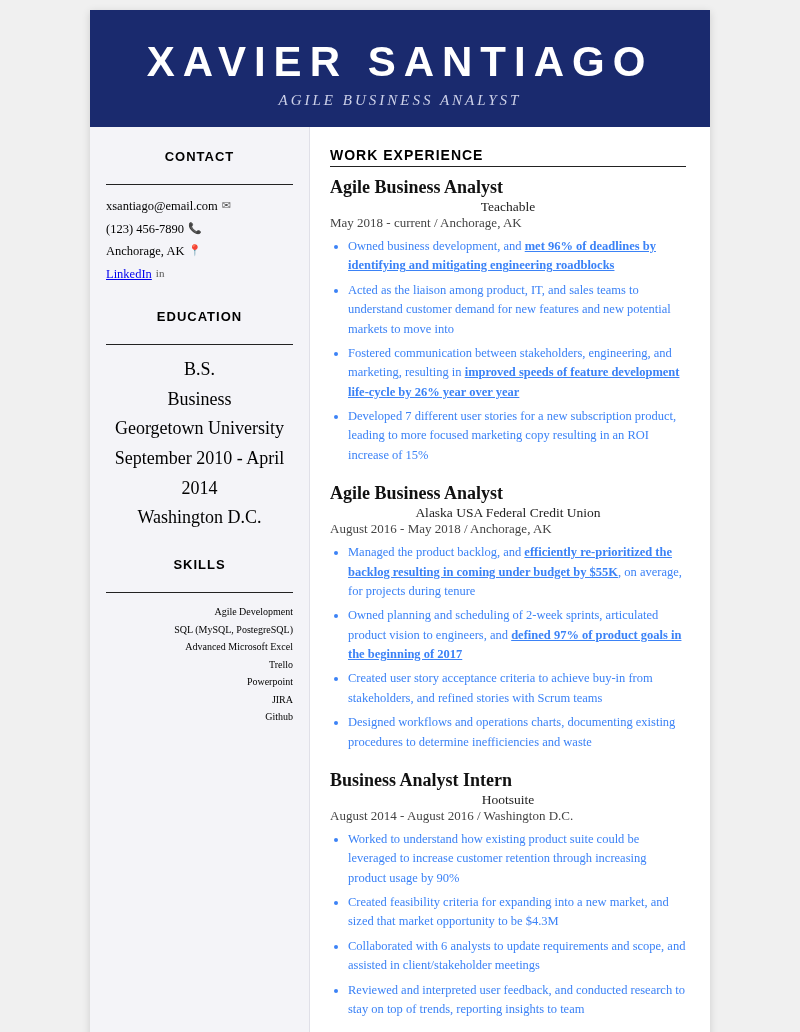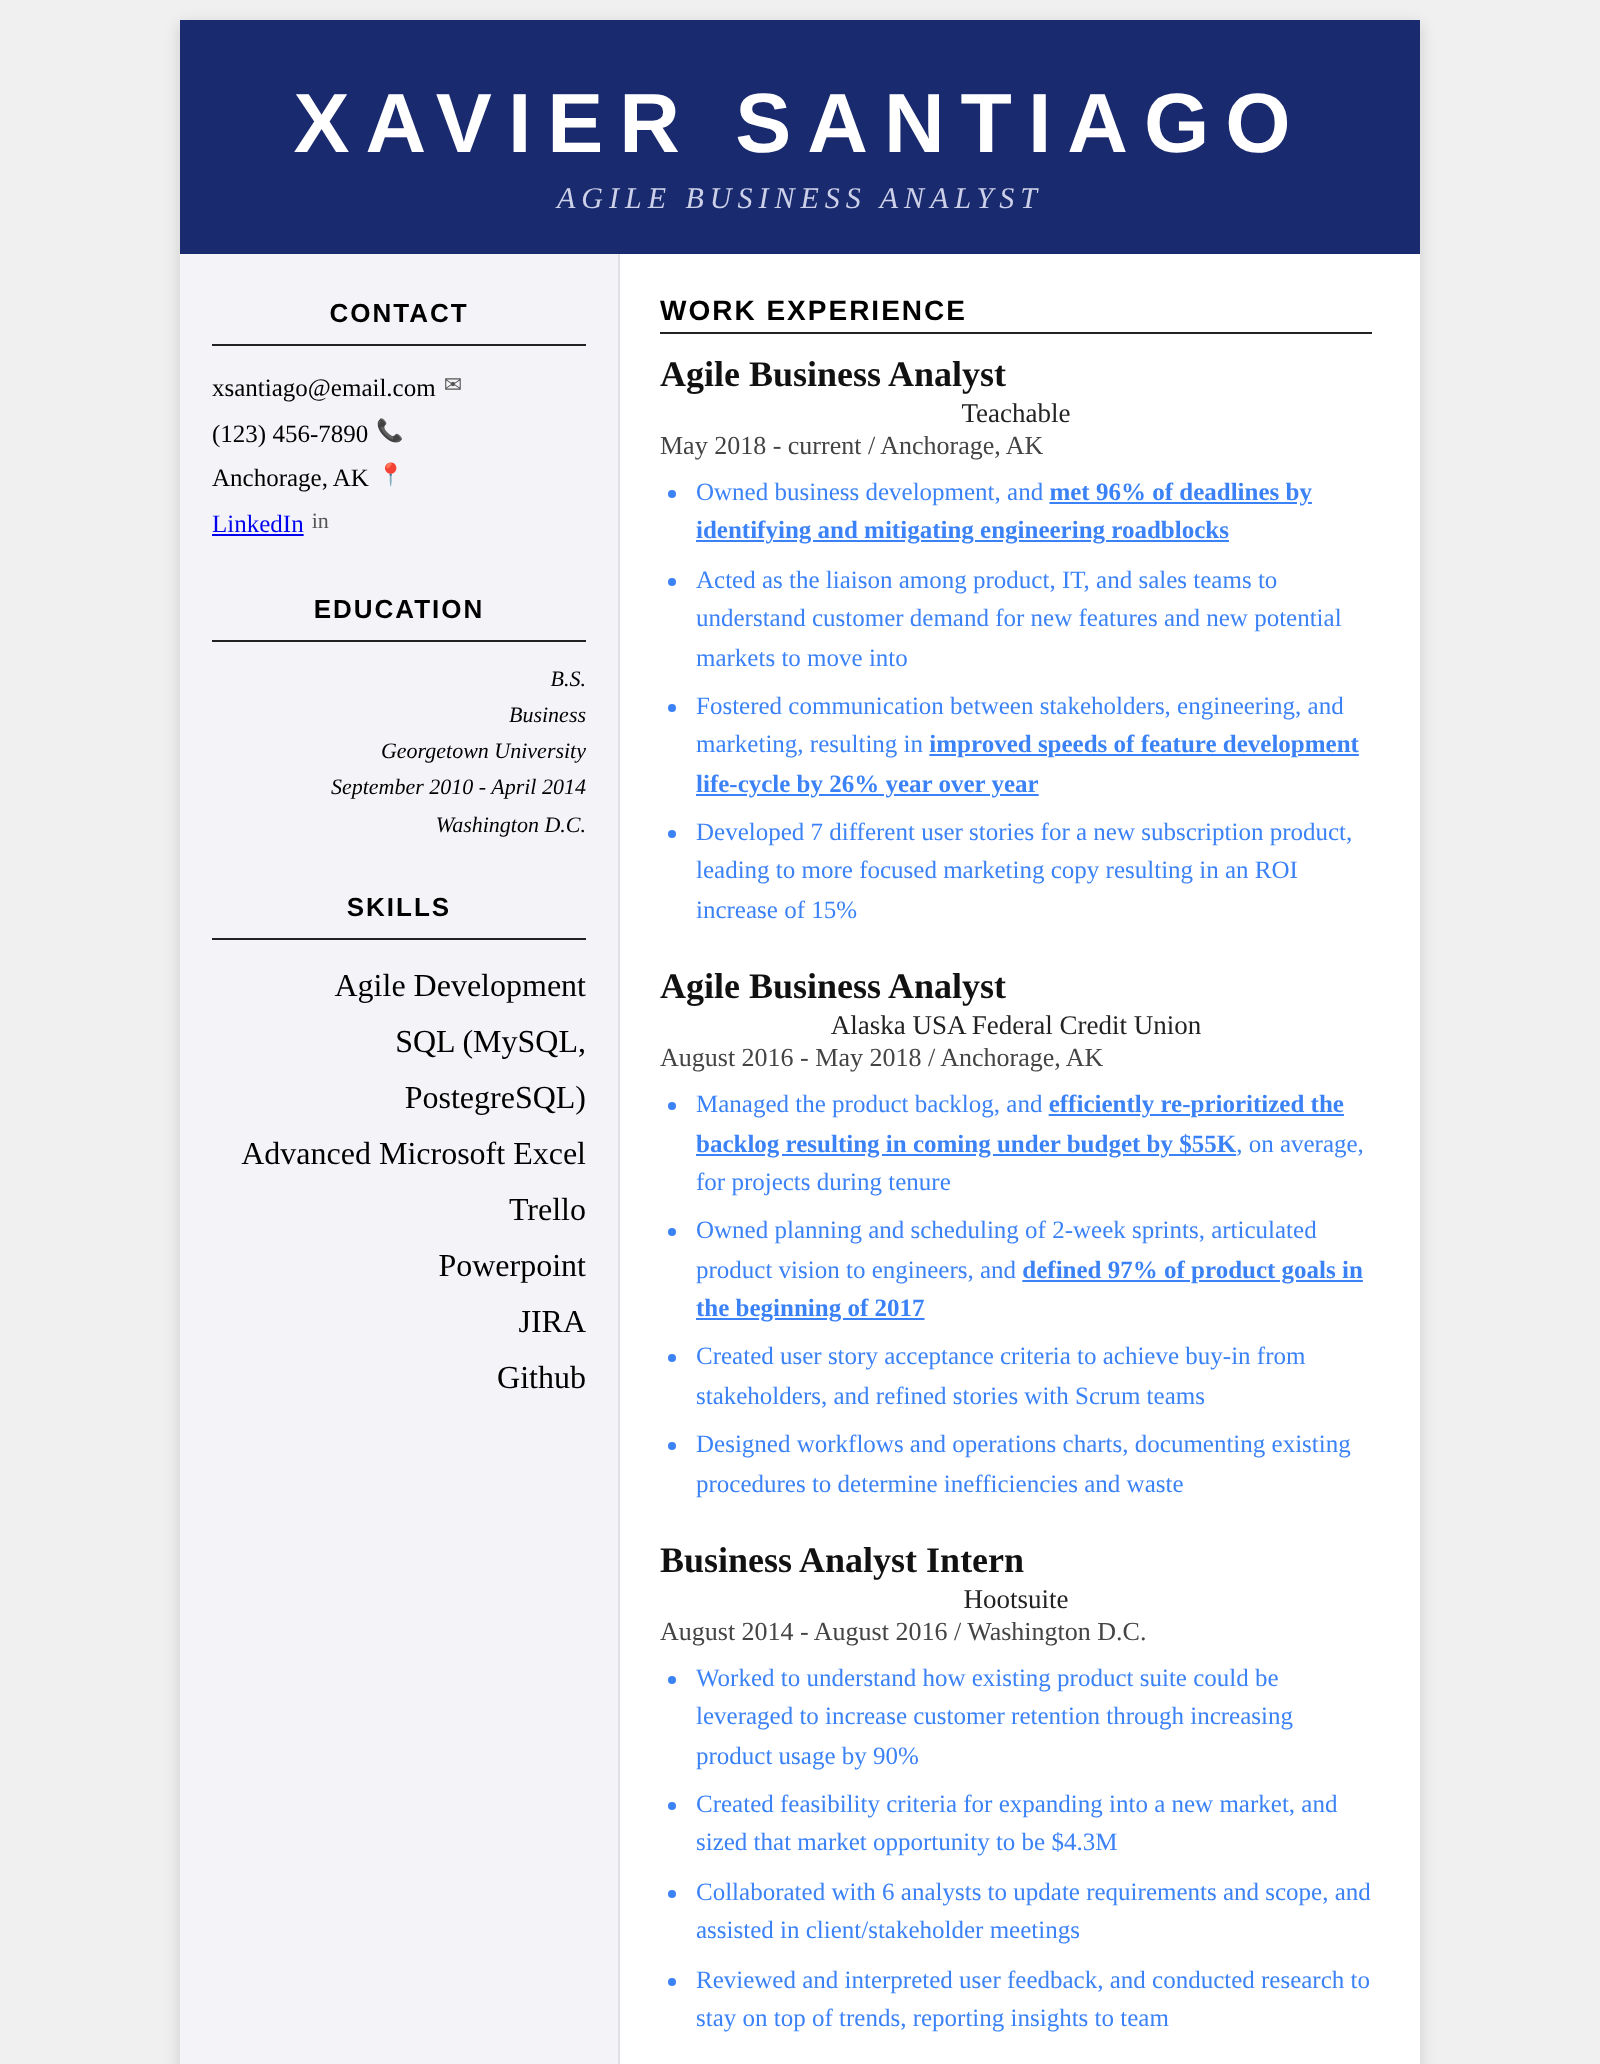--- a/index.html
+++ b/index.html
@@ -53,21 +53,21 @@
       margin-bottom: 24px;
     }
     .sidebar-section-title {
       font-family: 'Arial', sans-serif;
       font-weight: bold;
       font-size: 13px;
       text-align: center;
       letter-spacing: 1px;
       text-transform: uppercase;
       border-bottom: 1.5px solid #222;
-      padding-bottom: 8px;
+      padding-bottom: 20px;
       margin-bottom: 10px;
     }
     .contact-row {
       display: flex;
       align-items: center;
       justify-content: flex-start;
       line-height: 1.8;
       font-size: 12.5px;
     }
     .contact-row .icon-inline {
@@ -121,28 +121,27 @@
       line-height: 1.55;
     }
     .job-bullets li {
       margin-bottom: 5px;
     }
     .underline-bold {
       text-decoration: underline;
       font-weight: bold;
     }
     .edu-item {
-      text-align: right;
-      font-size: 11px;
+      text-align: center;
+      font-size: 18px;
       line-height: 1.65;
-      font-style: italic;
     }
     .skills-item {
       text-align: right;
-      font-size: 16px;
+      font-size: 10px;
       line-height: 1.75;
     }
   </style>
 </head>
 <body>
 
 <div class="resume-wrapper">
 
   <div class="header">
     <div class="header-name">XAVIER SANTIAGO</div>

